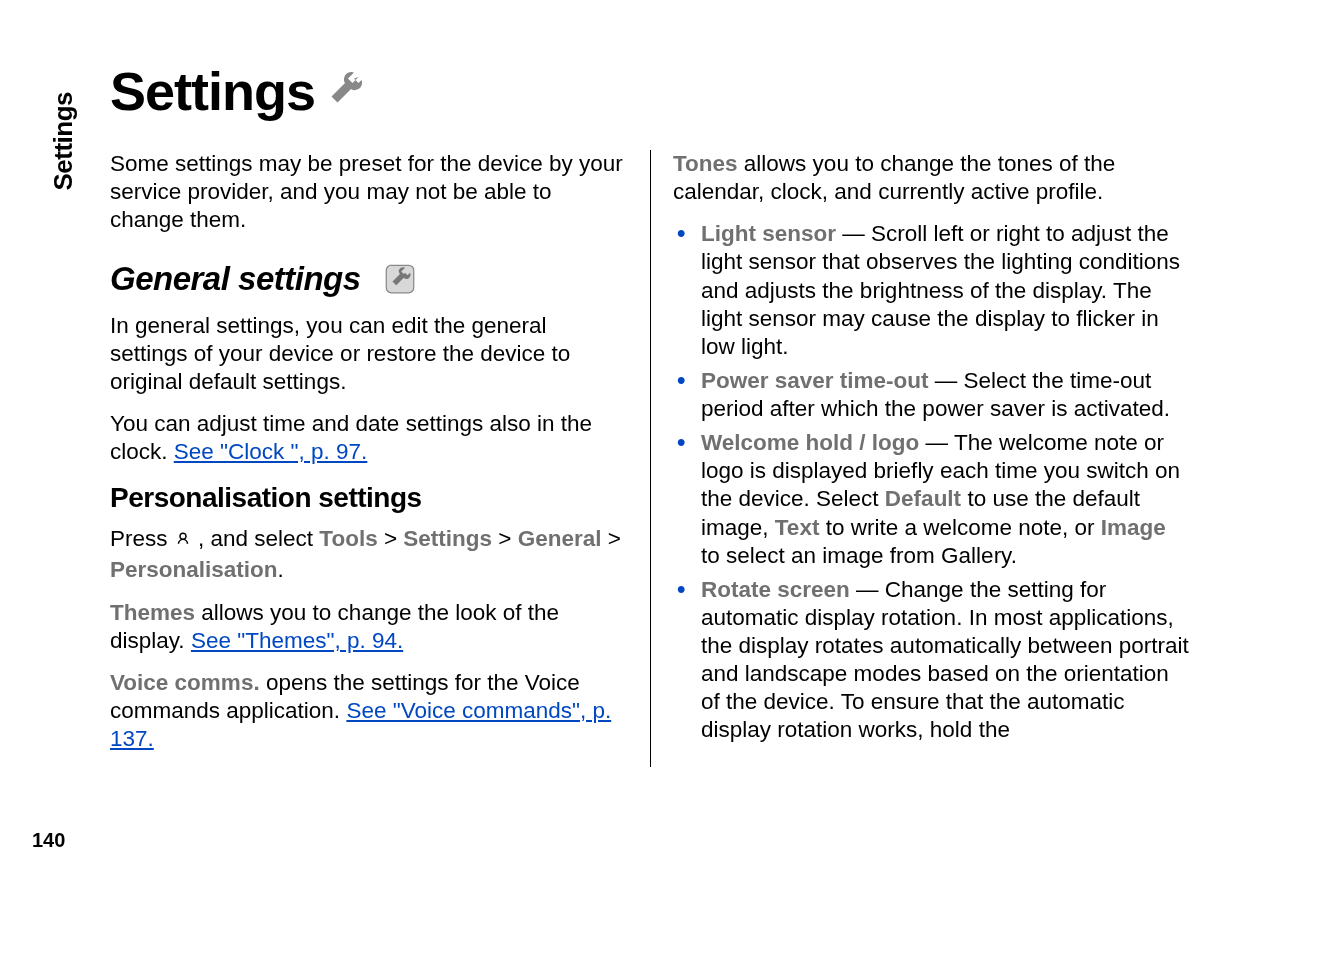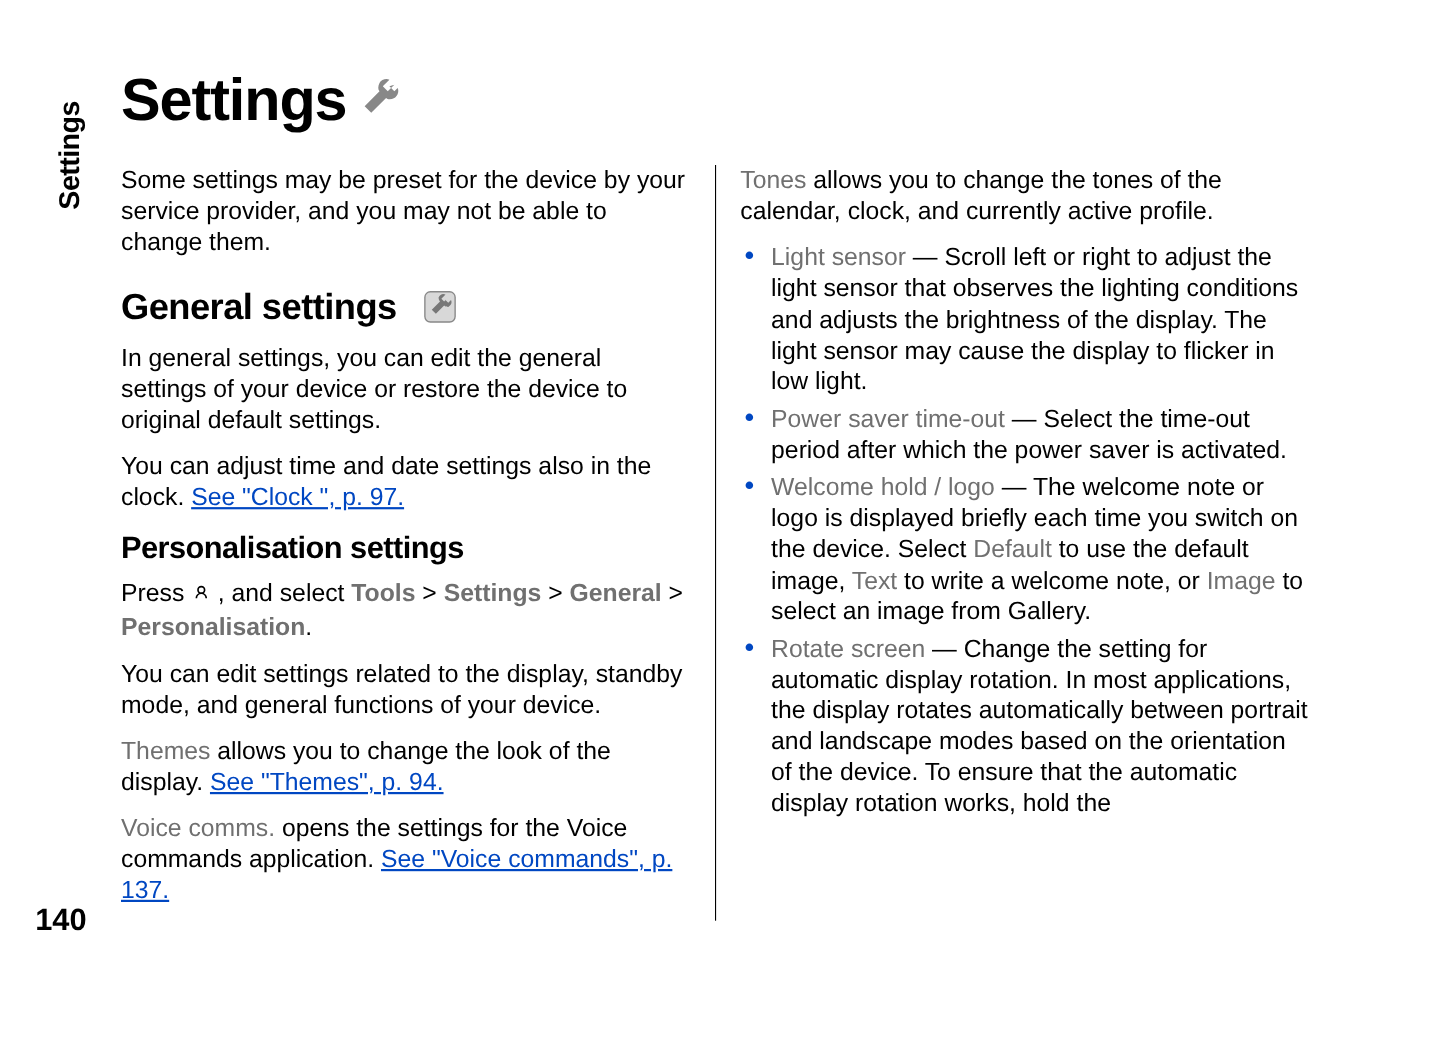--- a/index.html
+++ b/index.html
@@ -18,21 +18,21 @@
     transform-origin: left top;
     font-weight: 700;
     font-size: 26px;
     letter-spacing: -0.5px;
   }
   .page-number {
     position: absolute;
     left: 32px;
     bottom: 102px;
     font-weight: 700;
-    font-size: 28px;
+    font-size: 20px;
   }
   .content {
     margin-left: 40px;
     margin-top: 30px;
   }
   .title-row {
     display: flex;
     align-items: center;
     gap: 12px;
     margin-bottom: 28px;
@@ -57,36 +57,37 @@
   .para { margin-bottom: 14px; }
   h2.section {
     font-size: 33px;
     font-weight: 800;
     letter-spacing: -0.5px;
     margin-top: 24px;
     margin-bottom: 12px;
     display: flex;
     align-items: flex-start;
     gap: 24px;
+    font-style: italic;
   }
   h3.subsection {
     font-size: 28px;
     font-weight: 800;
     letter-spacing: -0.5px;
     margin-bottom: 10px;
   }
   h4.subsub {
     font-size: 23px;
     font-weight: 800;
     margin-top: 6px;
     margin-bottom: 8px;
   }
   .link { color: #0047c2; text-decoration: underline; cursor: pointer; }
   .menu { color: #707070; font-weight: 700; }
-  .term { color: #707070; font-weight: 400; }
+  .term { color: #707070; font-weight: 700; }
   ul.bullets { list-style: none; padding-left: 0; }
   ul.bullets li {
     position: relative;
     padding-left: 28px;
     margin-bottom: 6px;
   }
   ul.bullets li::before {
     content: "•";
     position: absolute;
     left: 4px;
@@ -144,21 +145,20 @@
         </p>
 
         <h3 class="subsection">Personalisation settings</h3>
 
         <p class="para">
           <span>Press </span><span class="key-icon"><svg width="18" height="18" viewBox="0 0 24 24">
                 <path fill="#000" d="M12 2C9 2 7 4 7 7c0 2 1 3 2 4-2 1-4 3-4 6h2c0-3 2-5 5-5s5 2 5 5h2c0-3-2-5-4-6 1-1 2-2 2-4 0-3-2-5-5-5zm0 2c2 0 3 1 3 3s-1 3-3 3-3-1-3-3 1-3 3-3z"></path>
               </svg></span><span> , and select </span><span class="menu">Tools</span><span> &gt; </span><span class="menu">Settings</span><span> &gt; </span><span class="menu">General</span><span> &gt; </span><span class="menu">Personalisation</span><span>.</span>
         </p>
 
-        <p class="para">You can edit settings related to the display, standby mode, and general functions of your device.</p>
 
         <p class="para">
           <span class="term">Themes</span><span> allows you to change the look of the display. </span><a class="link">See "Themes", p. 94.</a>
         </p>
 
         <p class="para">
           <span class="term">Voice comms.</span><span> opens the settings for the Voice commands application. </span><a class="link">See "Voice commands", p. 137.</a>
         </p>
 
       </div>

